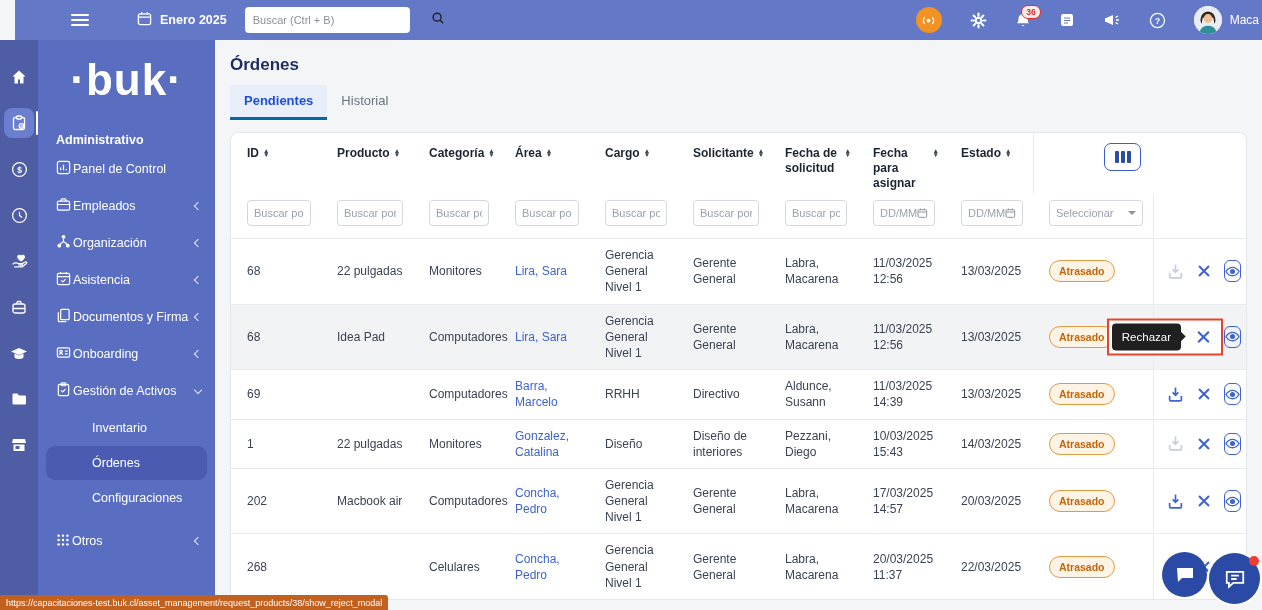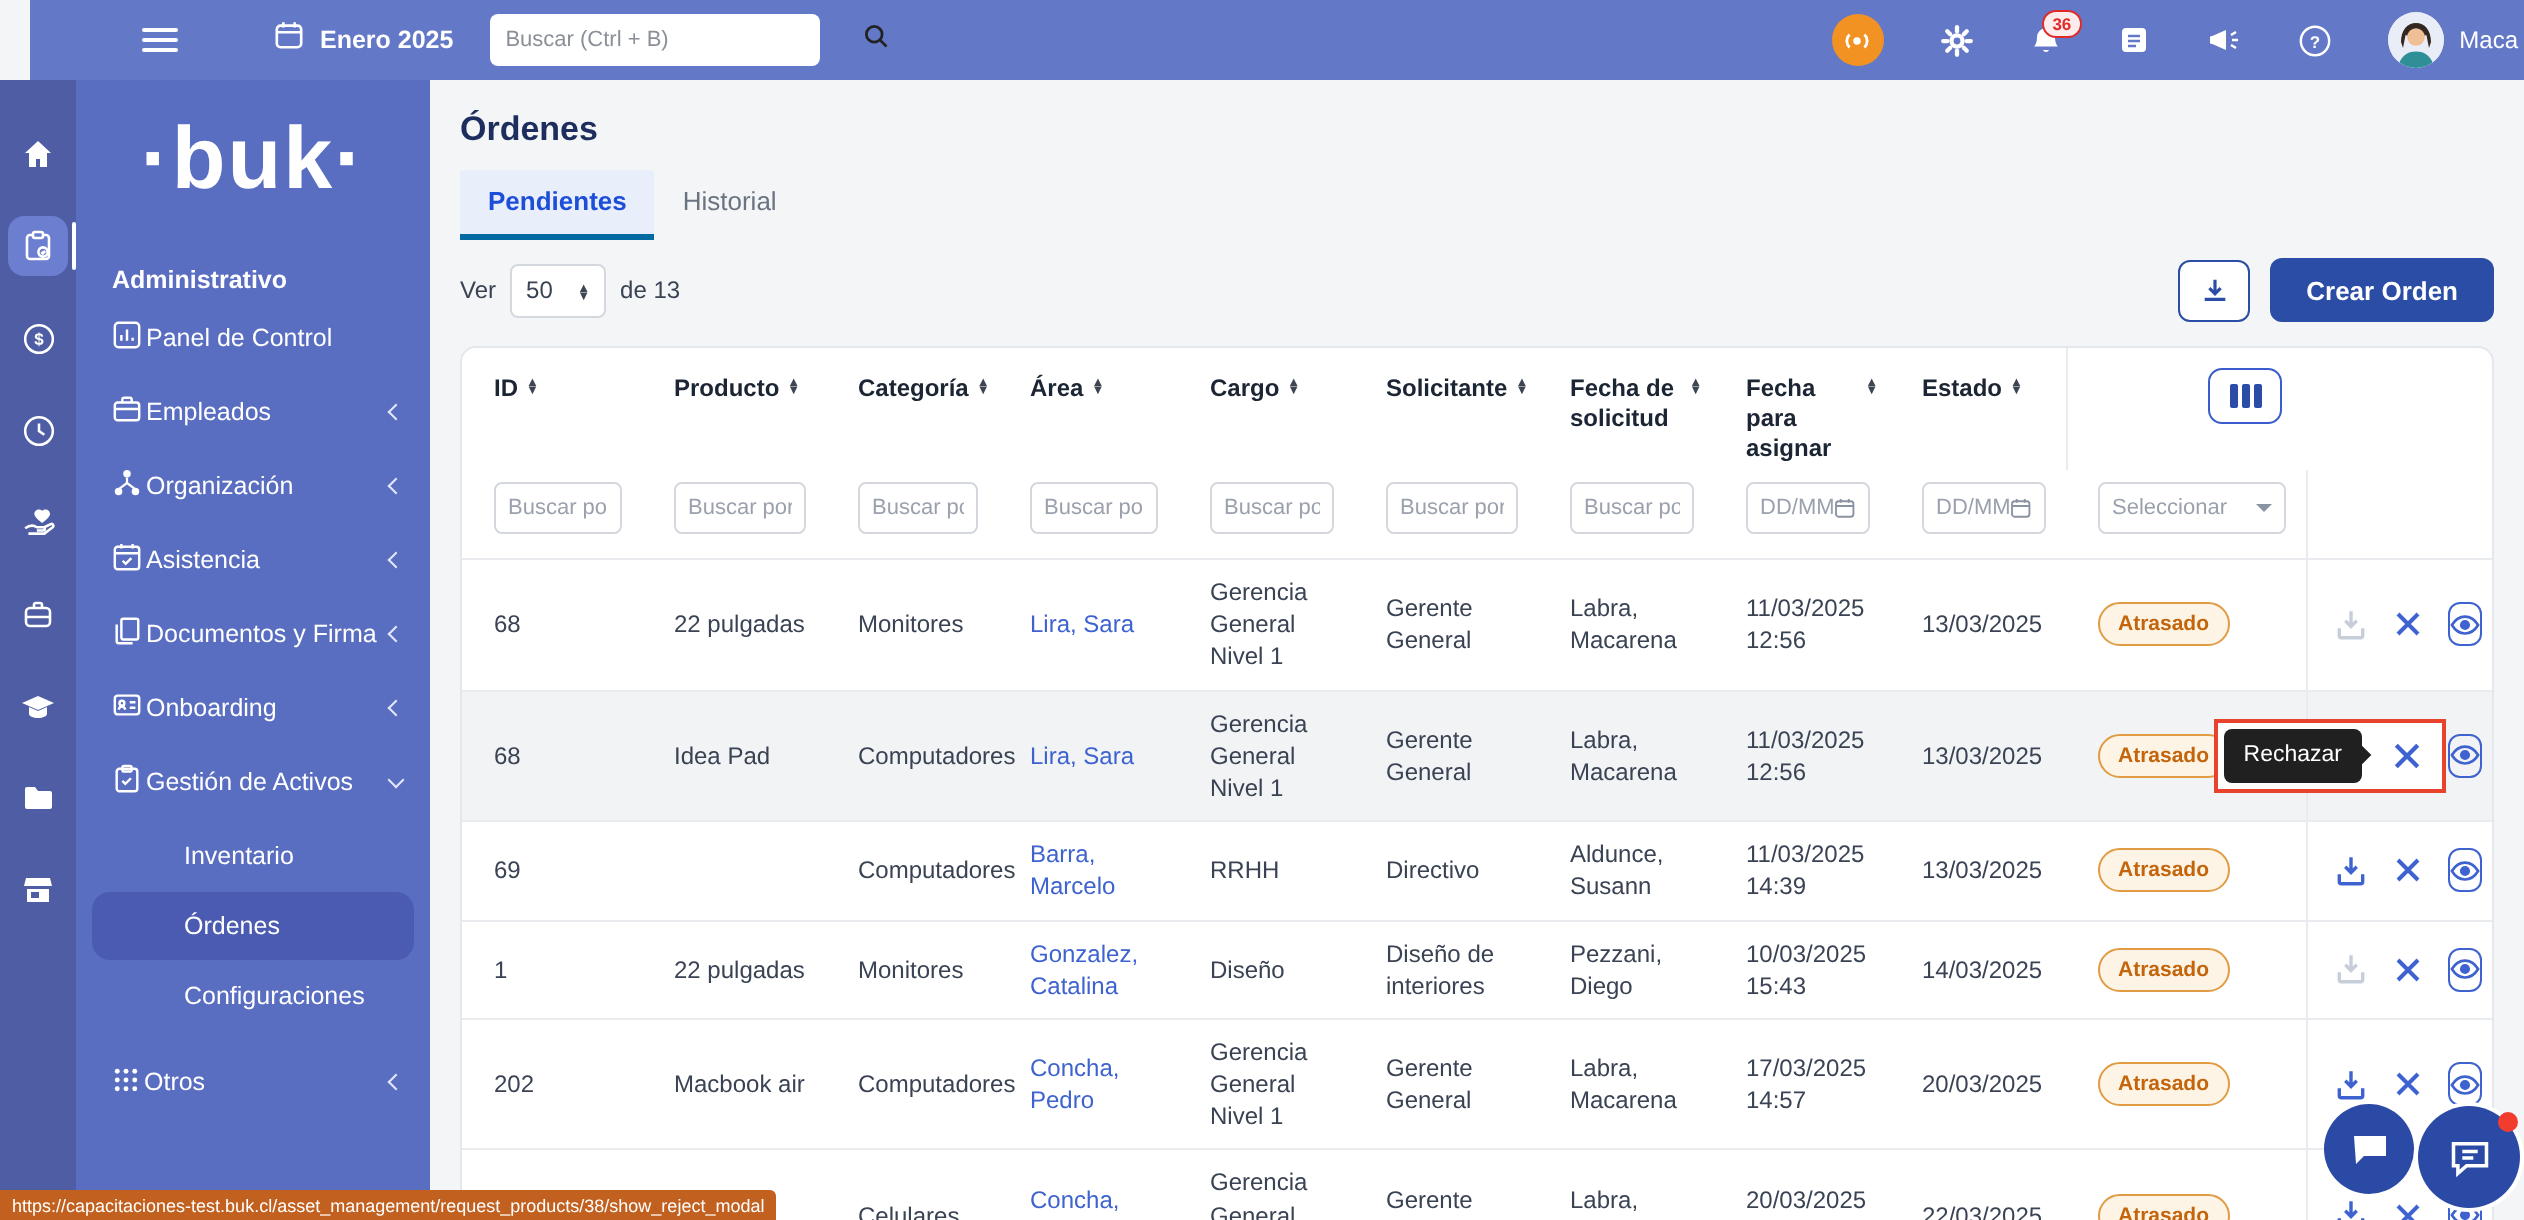--- a/index.html
+++ b/index.html
@@ -330,41 +330,20 @@
   </div>
 
   <div class="main">
     <div class="page-title">Órdenes</div>
 
     <div class="tabs">
       <div class="tab active">Pendientes</div>
       <div class="tab">Historial</div>
     </div>
 
-    <div class="controls">
-      <div class="pager">
-        <span>Ver</span>
-        <div class="size-select">
-          <span>50</span>
-          <span class="sort">
-              <span>▲</span>
-              <span>▼</span>
-            </span>
-        </div>
-        <span>de 13</span>
-      </div>
-      <div class="controls-right">
-        <div class="dl-btn">
-          <svg width="15" height="15" viewBox="0 0 16 16" fill="none" stroke="#2c4da5" stroke-width="1.7">
-              <path d="M8 2v7M5 6.5L8 9.5l3-3M2.5 12.5h11"></path>
-            </svg>
-        </div>
-        <button class="create-btn">Crear Orden</button>
-      </div>
-    </div>
 
     <div class="card">
 
       <div class="grid-row">
         <div class="th">
             <span>ID</span>
             <span class="sort">
               <span>▲</span>
               <span>▼</span>
             </span>

